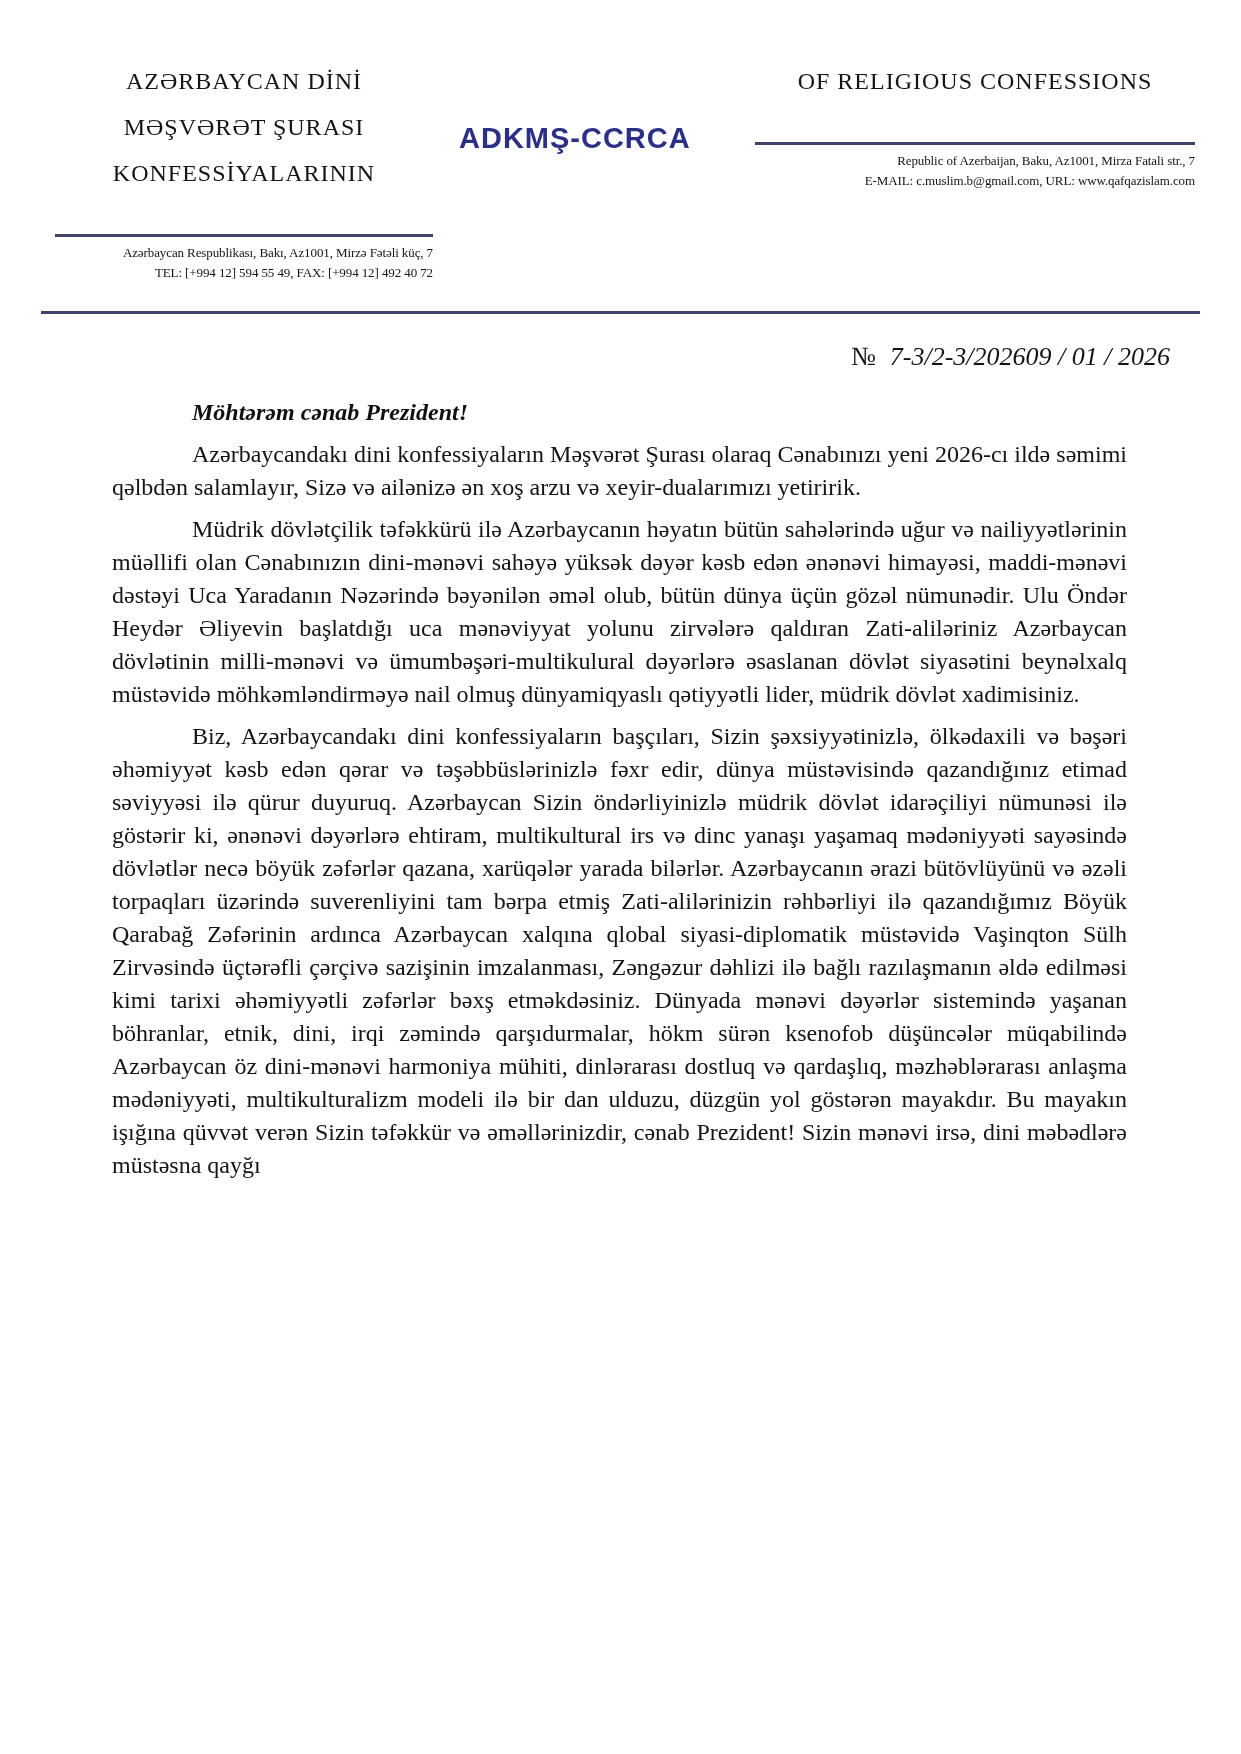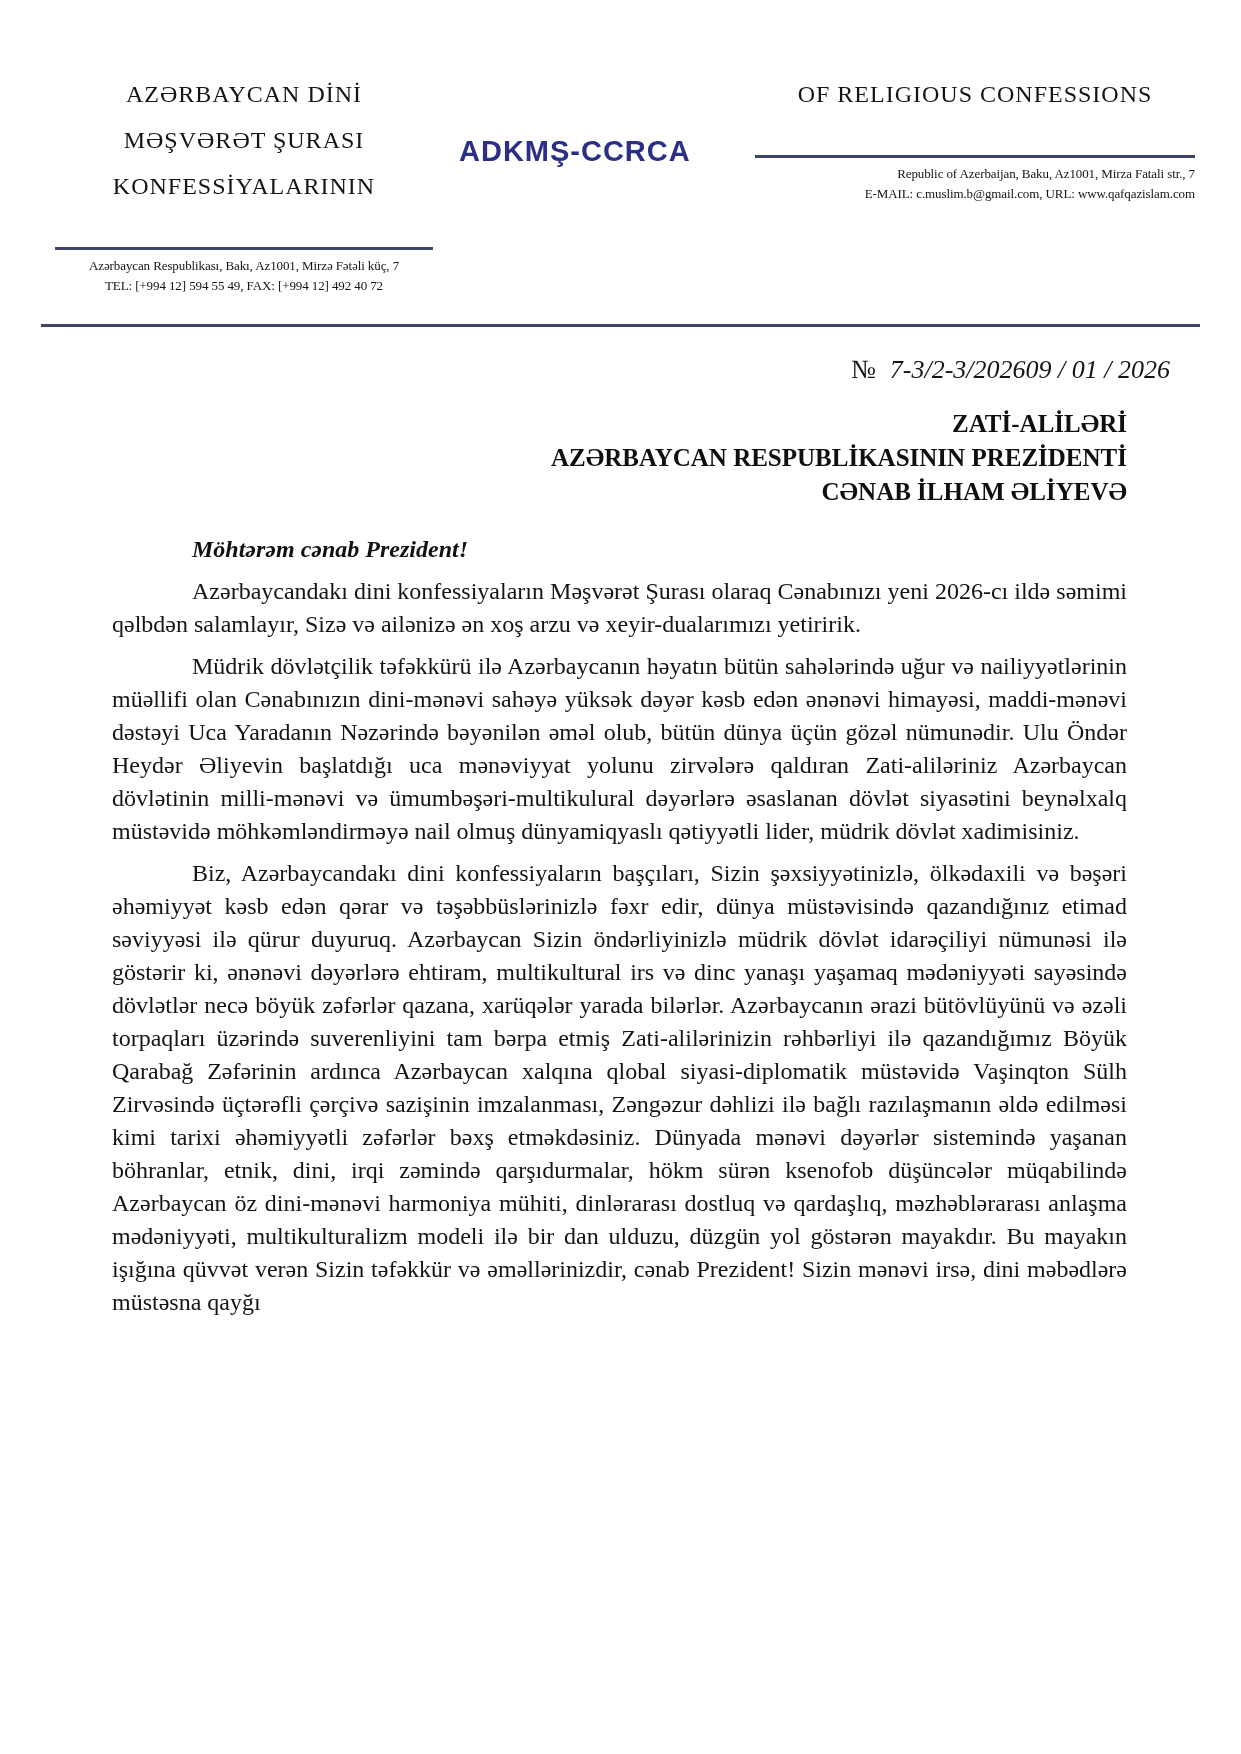--- a/index.html
+++ b/index.html
@@ -1,21 +1,21 @@
 <!DOCTYPE html>
 <html><head>
 <meta charset="utf-8">
 <style>
   * { margin: 0; padding: 0; box-sizing: border-box; }
   html, body { background: #ffffff; }
   .page {
     position: relative;
     width: 1241px;
     height: 1672px;
-    margin: 17px auto;
+    margin: 4px auto;
     background: #ffffff;
     font-family: "Liberation Serif", serif;
     color: #111111;
     overflow: hidden;
   }
   
   .letterhead {
     display: flex;
     align-items: flex-start;
     padding: 36px 46px 0 55px;
@@ -36,21 +36,21 @@
     background: #40436a;
     margin-top: 38px;
   }
   .head-addr {
     margin-top: 6px;
     font-size: 13px;
     line-height: 20px;
     letter-spacing: -0.1px;
     color: #141414;
   }
-  .head-col.left  .head-addr { text-align: center; }
+  .head-col.left  .head-addr { text-align: right; }
   .head-col.right .head-addr { text-align: right; }
   
   .logo-col {
     width: 218px;
     margin-left: 26px;
     display: flex;
     flex-direction: row;
     align-items: center;
   }
   .logo-acronym {
@@ -189,24 +189,19 @@
   <div class="full-rule"></div>
 
   <div class="meta-row">
     <div class="ref">
       <span class="ref-label">№</span><span class="ref-number">7-3/2-3/2026</span>
     </div>
     <div class="doc-date">09 / 01 / 2026</div>
   </div>
 
   <div class="letter-body">
-    <div class="addressee">
-      <div>ZATİ-ALİLƏRİ</div>
-      <div>AZƏRBAYCAN RESPUBLİKASININ PREZİDENTİ</div>
-      <div>CƏNAB İLHAM ƏLİYEVƏ</div>
-    </div>
     <div class="salutation">Möhtərəm cənab Prezident!</div>
     <p>Azərbaycandakı dini konfessiyaların Məşvərət Şurası olaraq Cənabınızı yeni 2026-cı ildə səmimi qəlbdən salamlayır, Sizə və ailənizə ən xoş arzu və xeyir-dualarımızı yetiririk.</p>
     <p>Müdrik dövlətçilik təfəkkürü ilə Azərbaycanın həyatın bütün sahələrində uğur və nailiyyətlərinin müəllifi olan Cənabınızın dini-mənəvi sahəyə yüksək dəyər kəsb edən ənənəvi himayəsi, maddi-mənəvi dəstəyi Uca Yaradanın Nəzərində bəyənilən əməl olub, bütün dünya üçün gözəl nümunədir. Ulu Öndər Heydər Əliyevin başlatdığı uca mənəviyyat yolunu zirvələrə qaldıran Zati-aliləriniz Azərbaycan dövlətinin milli-mənəvi və ümumbəşəri-multikulural dəyərlərə əsaslanan dövlət siyasətini beynəlxalq müstəvidə möhkəmləndirməyə nail olmuş dünyamiqyaslı qətiyyətli lider, müdrik dövlət xadimisiniz.</p>
     <p>Biz, Azərbaycandakı dini konfessiyaların başçıları, Sizin şəxsiyyətinizlə, ölkədaxili və bəşəri əhəmiyyət kəsb edən qərar və təşəbbüslərinizlə fəxr edir, dünya müstəvisində qazandığınız etimad səviyyəsi ilə qürur duyuruq. Azərbaycan Sizin öndərliyinizlə müdrik dövlət idarəçiliyi nümunəsi ilə göstərir ki, ənənəvi dəyərlərə ehtiram, multikultural irs və dinc yanaşı yaşamaq mədəniyyəti sayəsində dövlətlər necə böyük zəfərlər qazana, xarüqələr yarada bilərlər. Azərbaycanın ərazi bütövlüyünü və əzəli torpaqları üzərində suverenliyini tam bərpa etmiş Zati-alilərinizin rəhbərliyi ilə qazandığımız Böyük Qarabağ Zəfərinin ardınca Azərbaycan xalqına qlobal siyasi-diplomatik müstəvidə Vaşinqton Sülh Zirvəsində üçtərəfli çərçivə sazişinin imzalanması, Zəngəzur dəhlizi ilə bağlı razılaşmanın əldə edilməsi kimi tarixi əhəmiyyətli zəfərlər bəxş etməkdəsiniz. Dünyada mənəvi dəyərlər sistemində yaşanan böhranlar, etnik, dini, irqi zəmində qarşıdurmalar, hökm sürən ksenofob düşüncələr müqabilində Azərbaycan öz dini-mənəvi harmoniya mühiti, dinlərarası dostluq və qardaşlıq, məzhəblərarası anlaşma mədəniyyəti, multikulturalizm modeli ilə bir dan ulduzu, düzgün yol göstərən mayakdır. Bu mayakın işığına qüvvət verən Sizin təfəkkür və əməllərinizdir, cənab Prezident! Sizin mənəvi irsə, dini məbədlərə müstəsna qayğı</p>
   </div>
 
 </div>
 
 </body></html>

